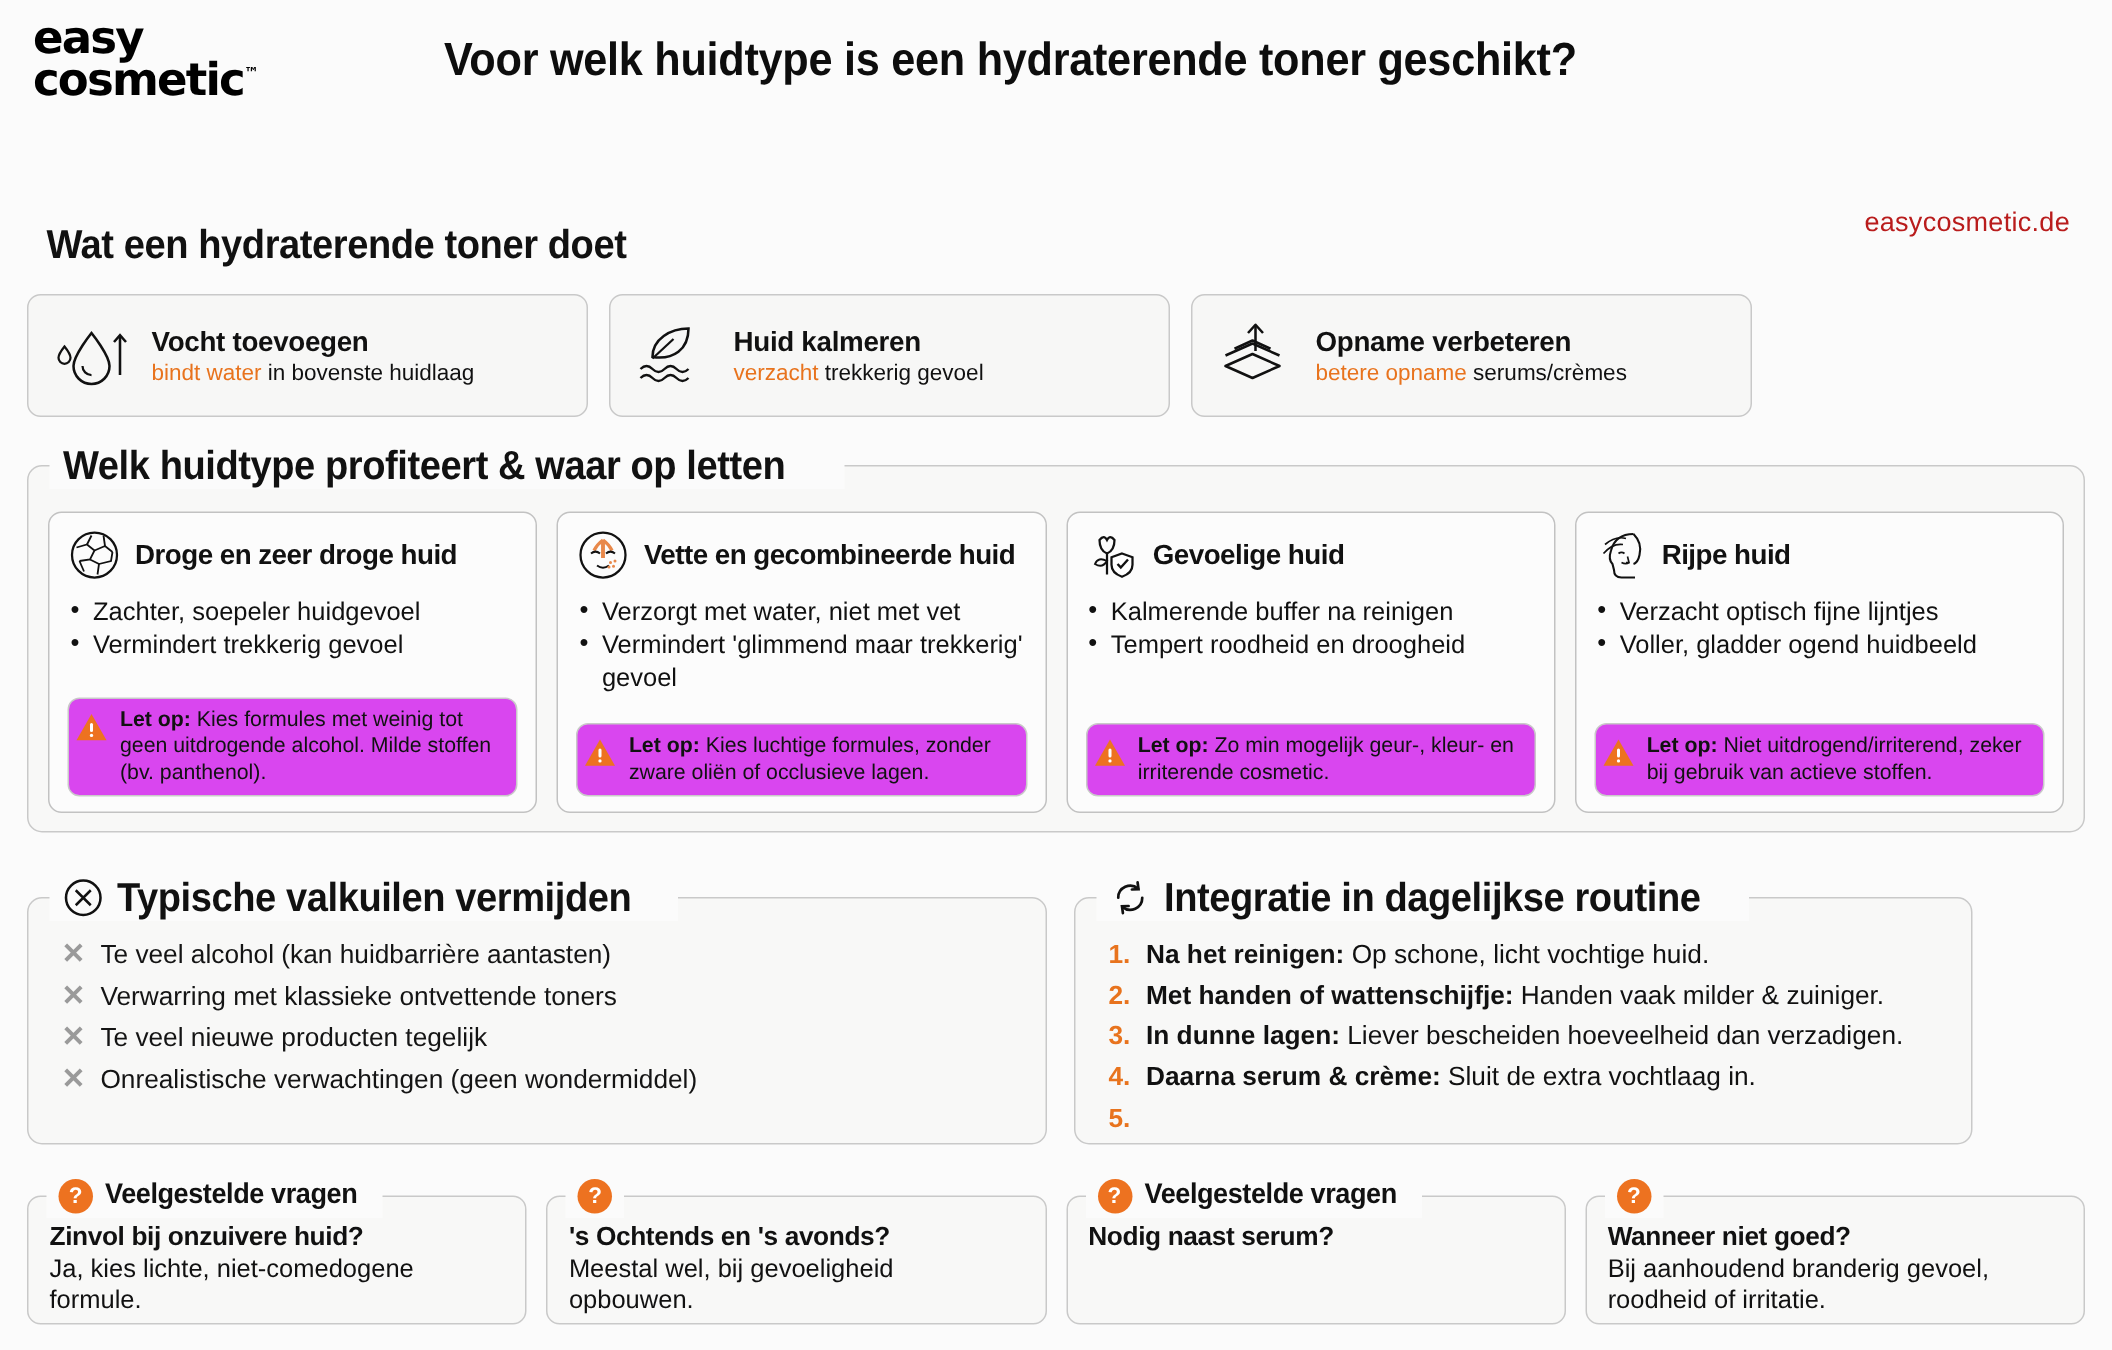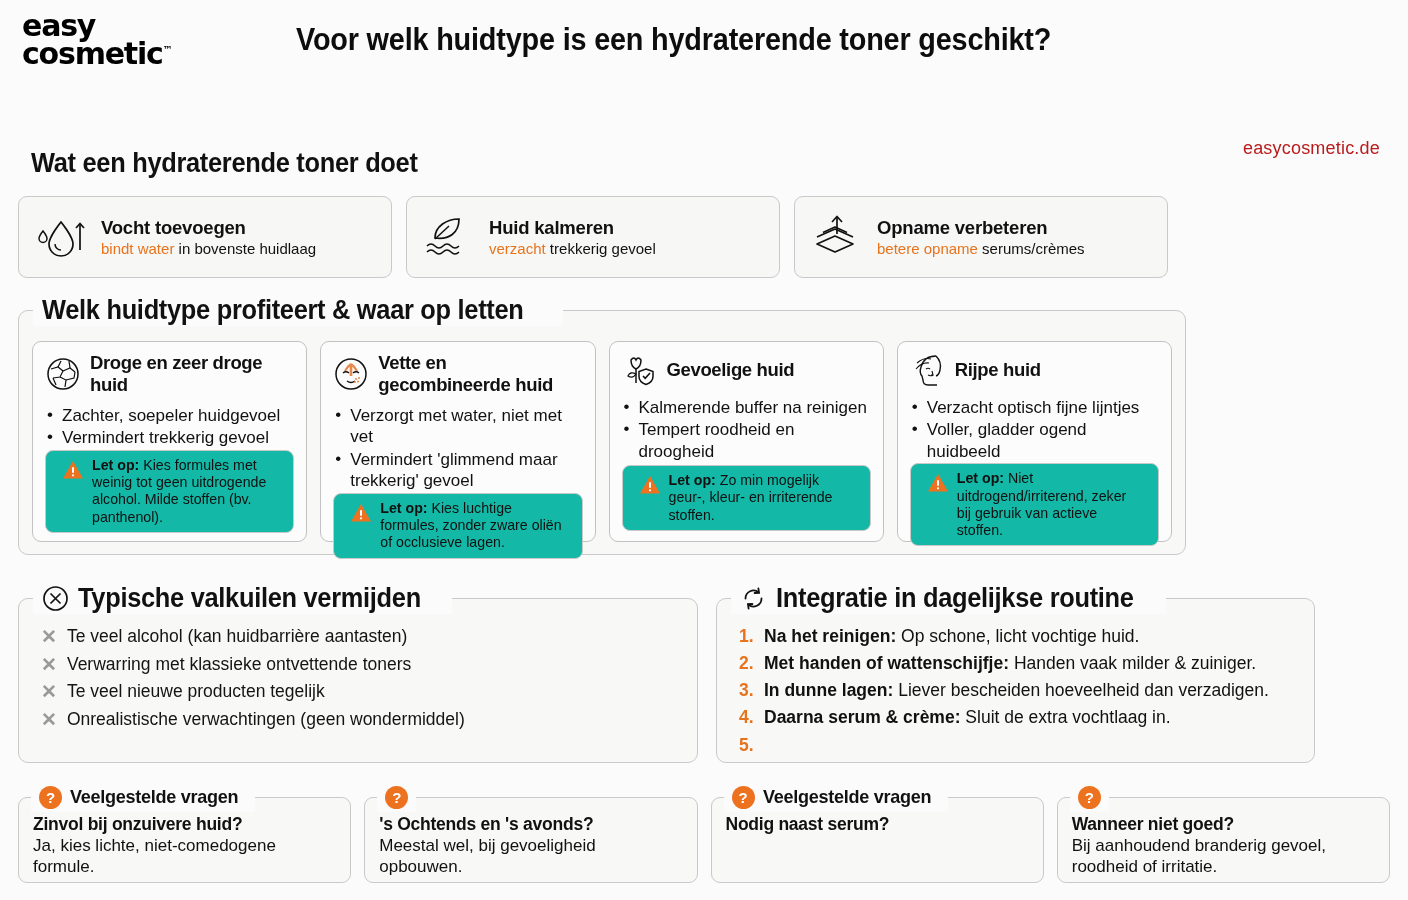--- a/index.html
+++ b/index.html
@@ -57,39 +57,39 @@
   .fs {
     position: absolute; border: 1.5px solid #c9c9c9; border-radius: 10px;
     background: #f8f8f7;
   }
   .fs-legend {
     position: absolute; top: -17px; left: 14px; background: #fbfbfb;
     padding: 0 9px; display: flex; align-items: center; gap: 9px; height: 32px;
   }
 
   
-  #sec-types { left: 18px; top: 310px; width: 1168px; height: 245px; }
+  #sec-types { left: 18px; top: 310px; width: 1372px; height: 245px; }
   .types-row { display: flex; gap: 13px; padding: 30px 13px 0 13px; }
   .type-card {
     flex: 1; border: 1.5px solid #c2c2c2; border-radius: 9px; background: #fcfcfc;
     padding: 10px 12px 10px 12px; height: 201px; position: relative;
     display: flex; flex-direction: column;
   }
   .type-head { display: flex; align-items: center; gap: 9px; }
   .type-title { font-weight: 700; font-size: 18.5px; letter-spacing: -0.35px; }
   .type-list { list-style: none; margin-top: 9px; flex: 1; }
   .type-list li {
     font-size: 17px; line-height: 1.26; padding-left: 17px; position: relative; margin-bottom: 1px;
   }
   .type-list li::before {
     content: "•"; position: absolute; left: 2px; top: -1px; font-size: 17px;
   }
   .note {
-    border: 1.2px solid #c9c9c9; border-radius: 8px; background: #14b8a6;
-    padding: 6px 16px; display: flex; gap: 8px; align-items: flex-start;
+    border: 1.2px solid #c9c9c9; border-radius: 8px; background: #d946ef;
+    padding: 6px 4px; display: flex; gap: 8px; align-items: flex-start;
     font-size: 14.2px; line-height: 1.22; margin-top: auto;
   }
   .note b { font-weight: 700; }
   .warn-tri { flex: 0 0 auto; margin-top: 3px; }
 
   
   #sec-pitfalls { left: 18px; top: 598px; width: 680px; height: 165px; }
   #sec-routine  { left: 716px; top: 598px; width: 599px; height: 165px; }
   .plain-list { list-style: none; padding: 24px 0 0 22px; }
   .plain-list li {
@@ -281,21 +281,21 @@
           <li>Tempert roodheid en droogheid</li>
         </ul>
         <div class="note">
           <span class="warn-tri">
             <svg width="22" height="20" viewBox="0 0 22 20">
                 <path d="M11 1 L21 18.5 H1 Z" fill="#ed7220"></path>
                 <rect x="10" y="7" width="2" height="6" rx="1" fill="#fff"></rect>
                 <circle cx="11" cy="15.3" r="1.1" fill="#fff"></circle>
               </svg>
           </span>
-          <span><b>Let op:</b><span> Zo min mogelijk geur-, kleur- en irriterende stoffen.</span></span>
+          <span><b>Let op:</b><span> Zo min mogelijk geur-, kleur- en irriterende cosmetic.</span></span>
         </div>
       </div>
 
       <div class="type-card">
         <div class="type-head">
           <span>
             <svg width="36" height="36" viewBox="0 0 36 36" fill="none" stroke="#111" stroke-width="1.4">
               <path d="M26 4 q-12 0 -15 11 q-2 6 1 9 l1 4 q0 5 5 5 h9"></path>
               <path d="M26 4 q6 6 4 14 q-1 5 -4 6"></path>
               <path d="M7 11 q7 -6 14 -4" stroke-width="1.1"></path>

